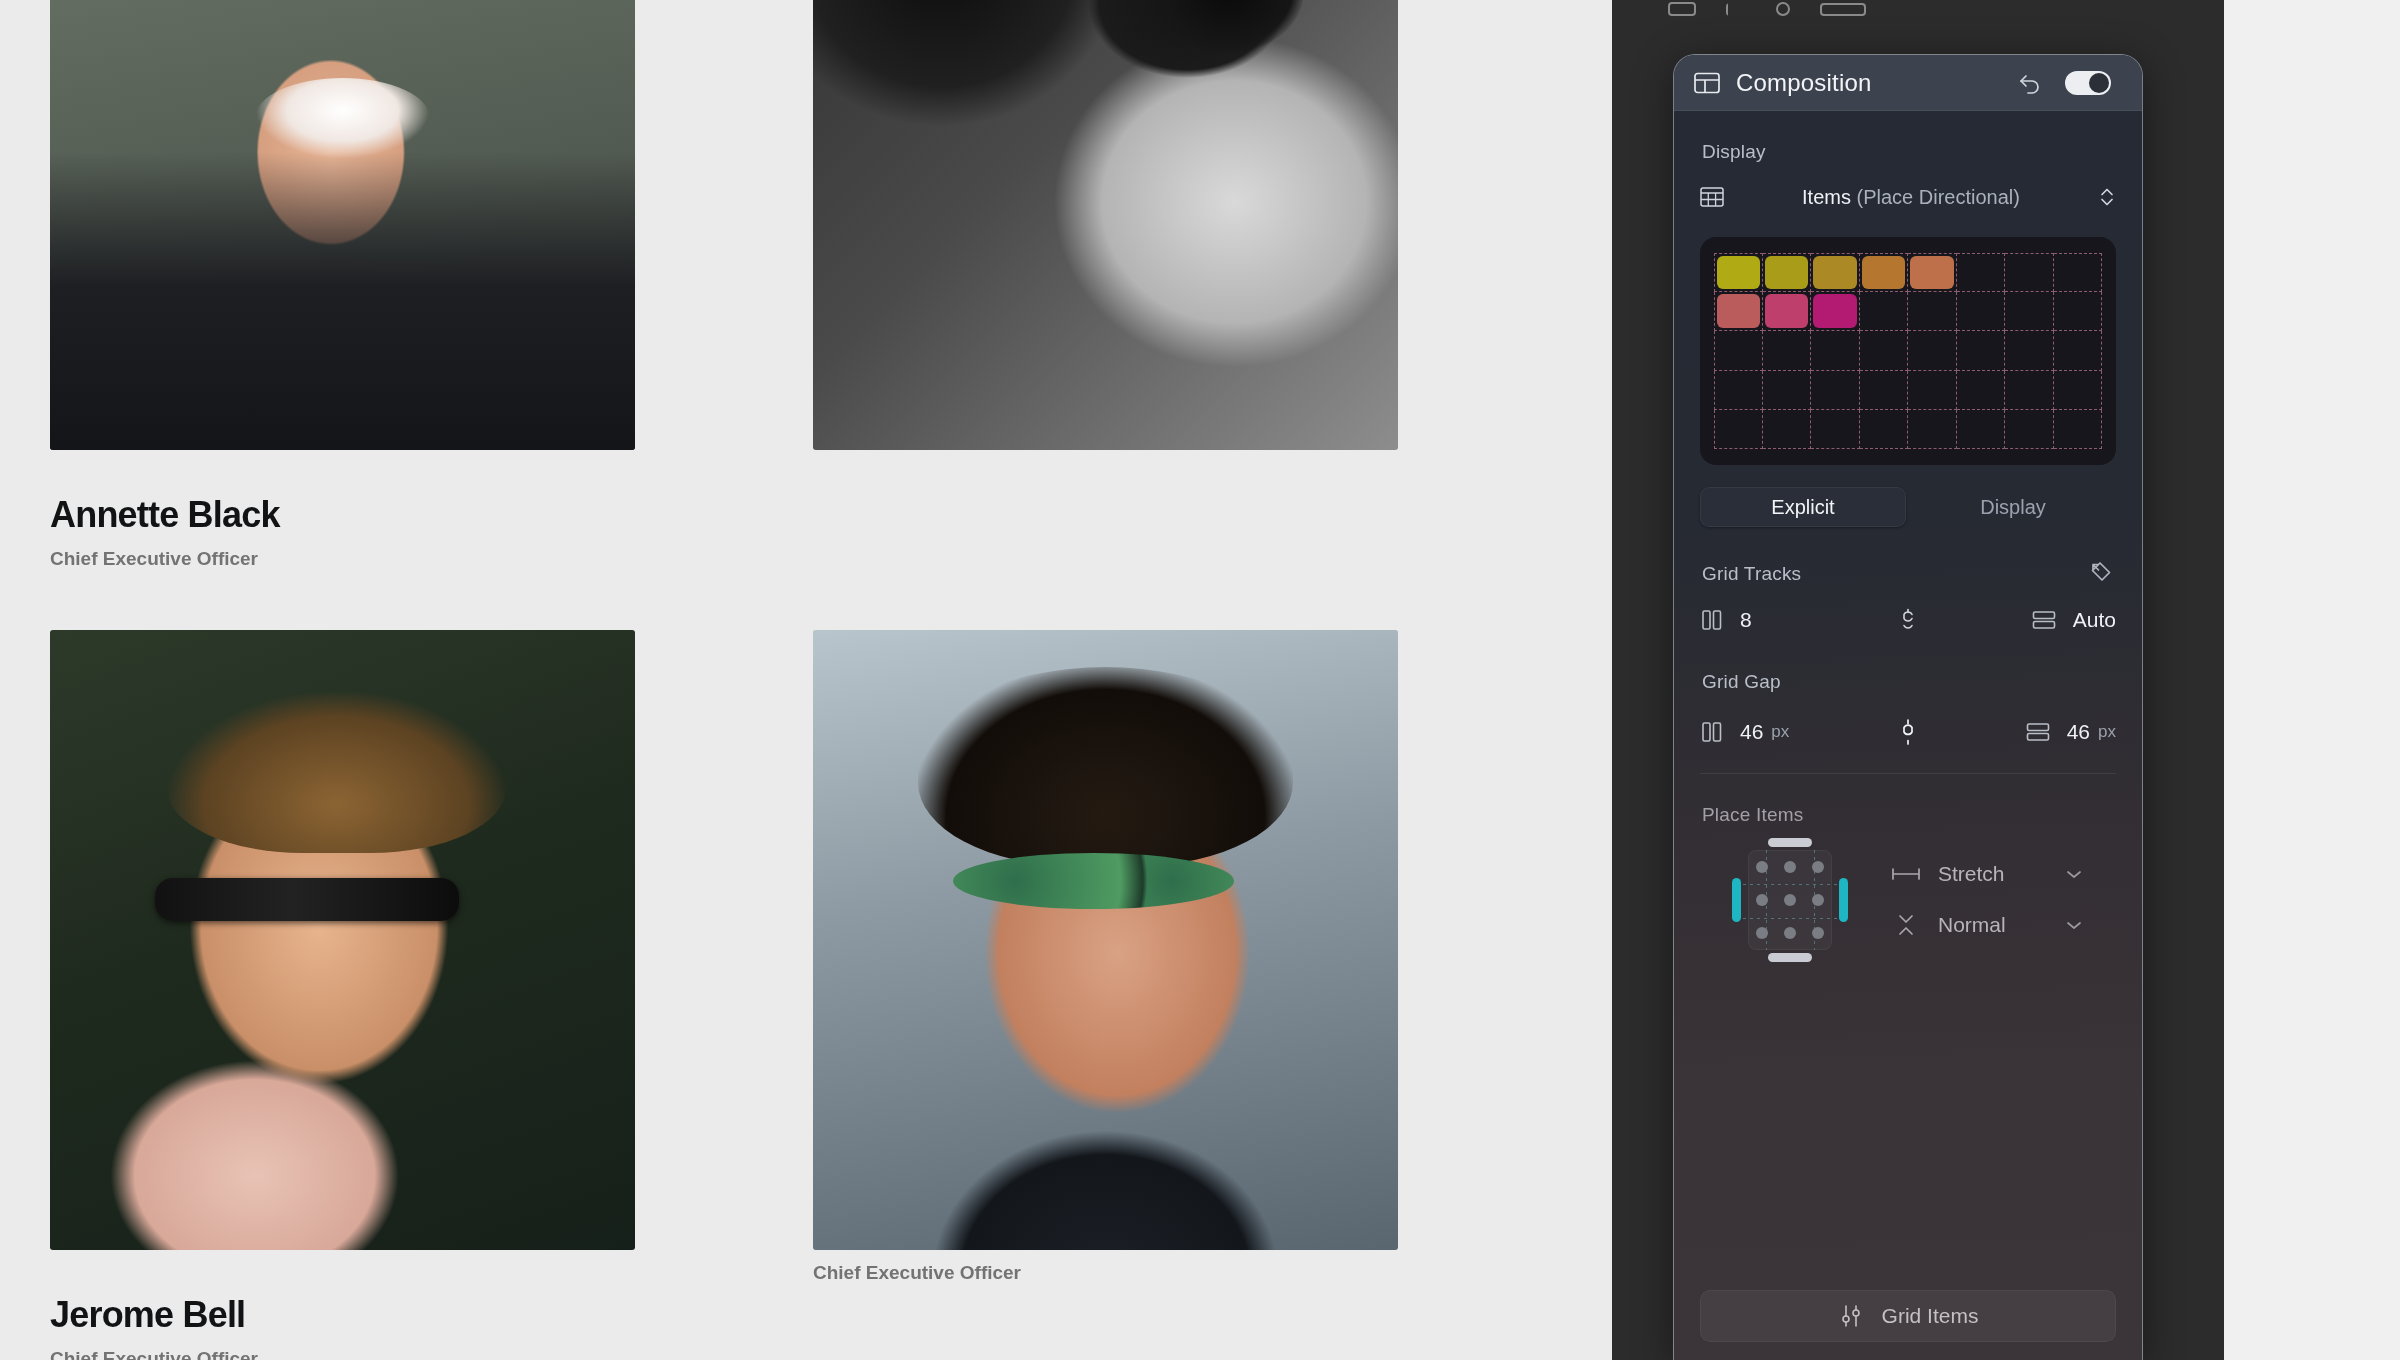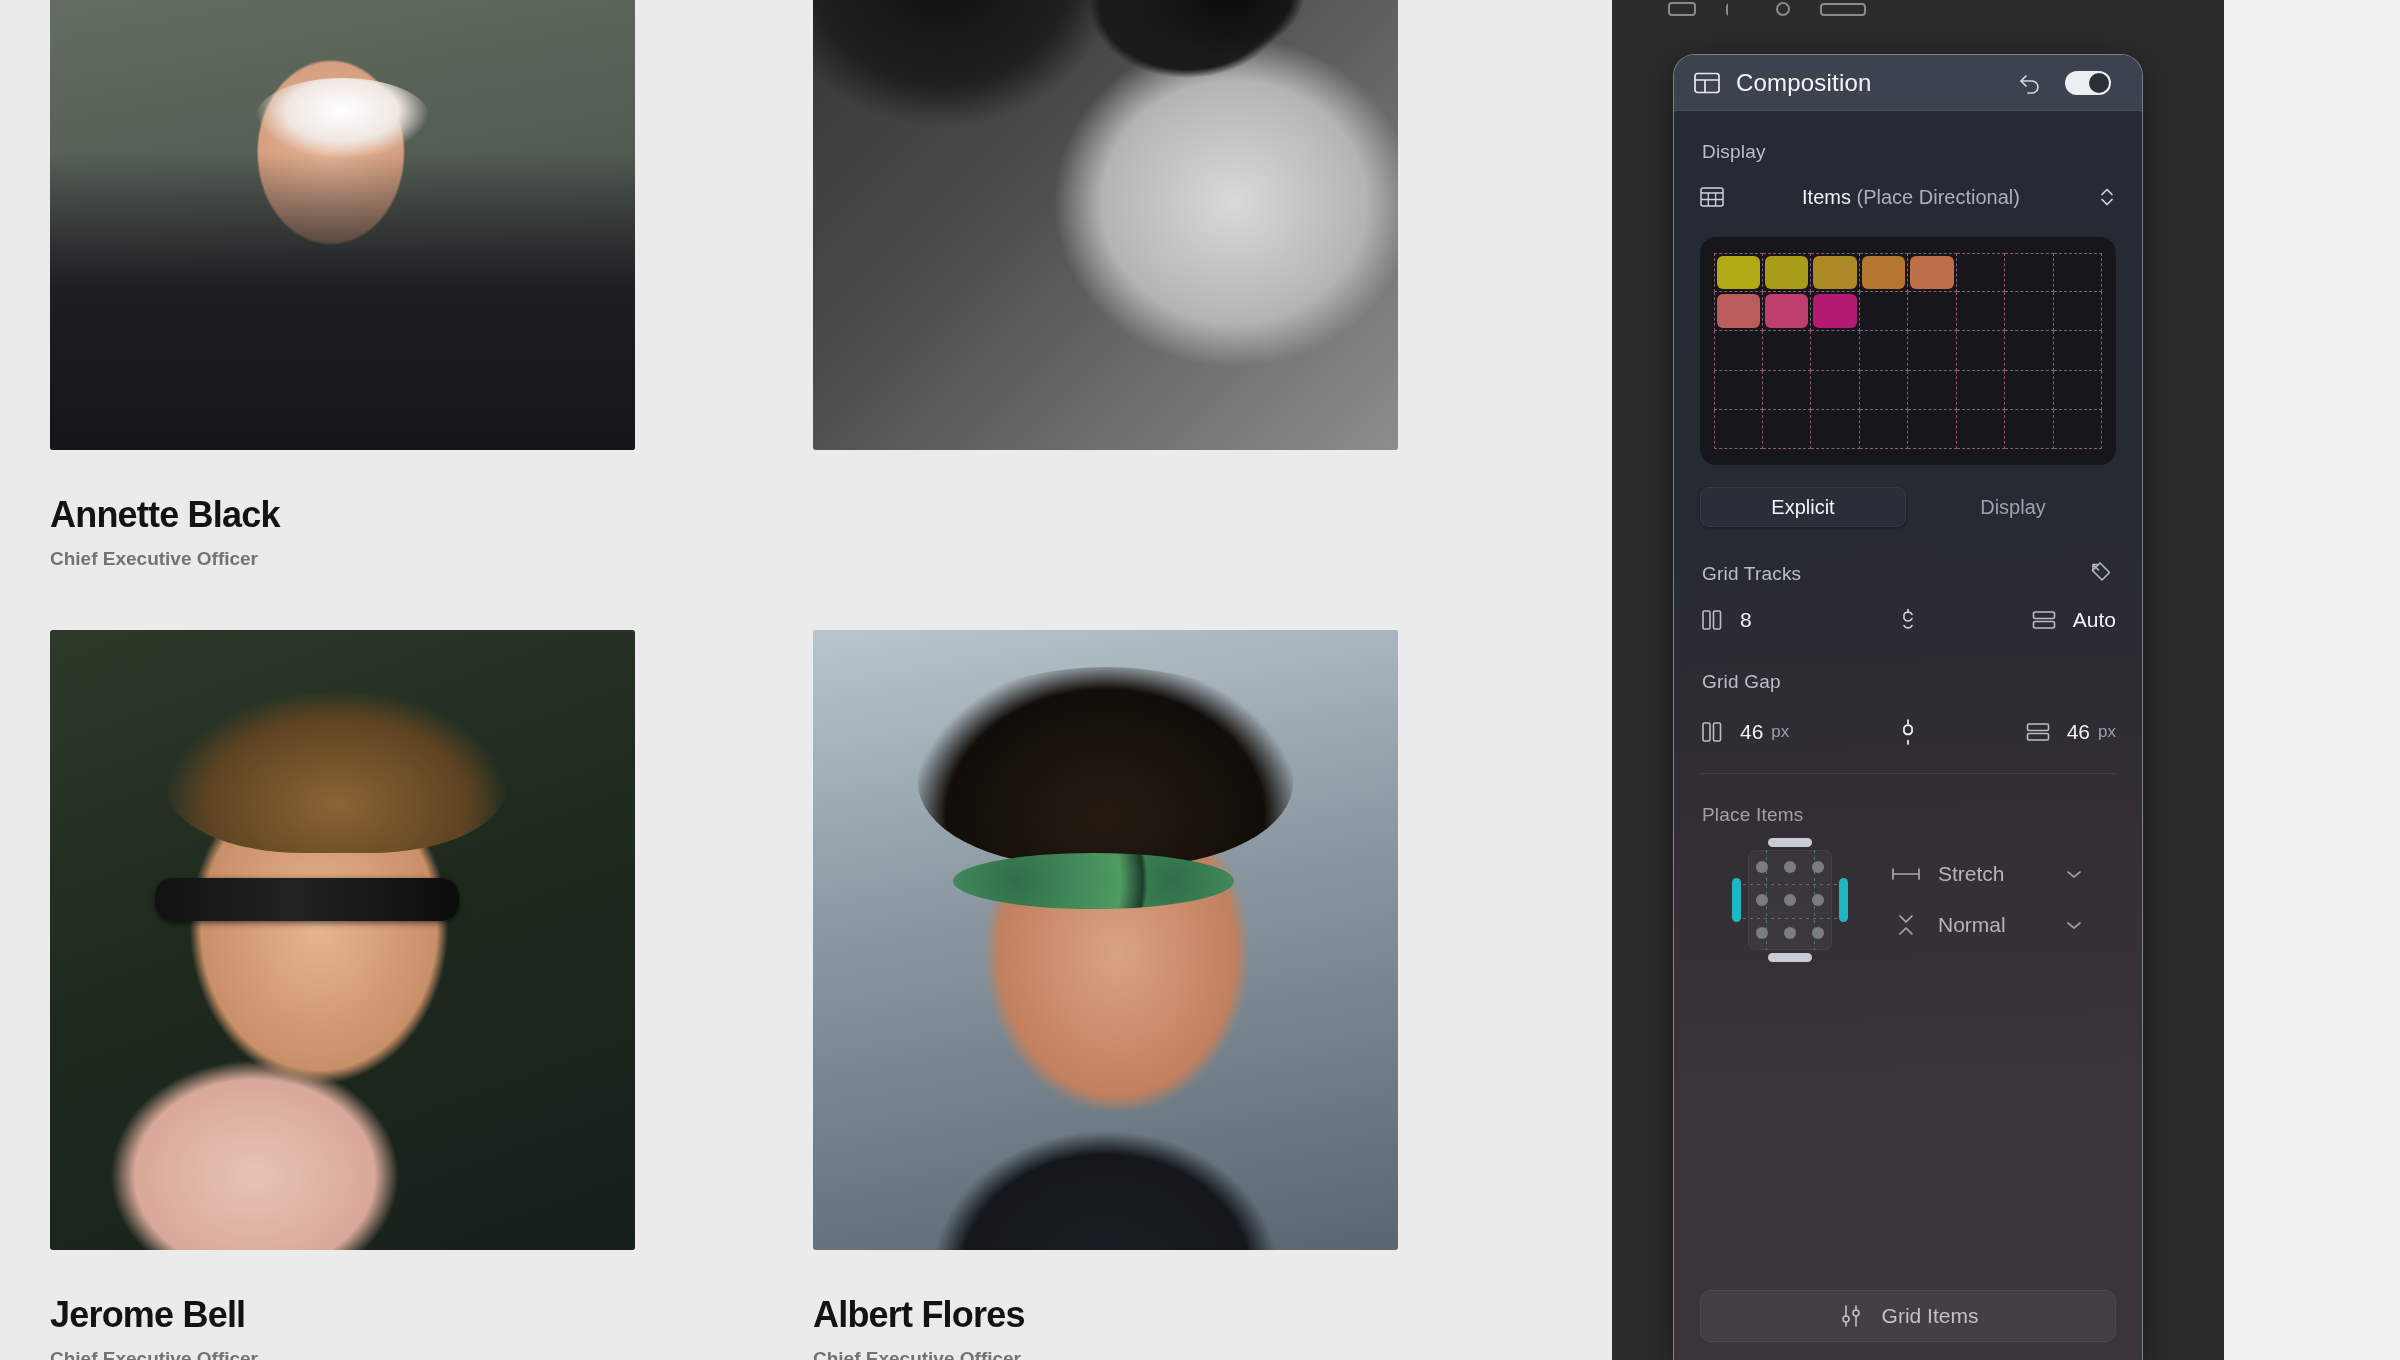--- a/index.html
+++ b/index.html
@@ -292,21 +292,20 @@
             <div class="ph-a p3"></div>
           </div>
         <div class="name">Jerome Bell</div>
         <div class="role">Chief Executive Officer</div>
       </div>
 
       <div class="card">
         <div class="photo">
             <div class="ph-a p4"></div>
           </div>
-        <div class="name">Albert Flores</div>
         <div class="role">Chief Executive Officer</div>
       </div>
 
     </div>
   </div>
 
   <div class="appframe">
     <div class="topbar-stub">
       <span class="stub-ico"></span>
       <span class="stub-ico b"></span>

